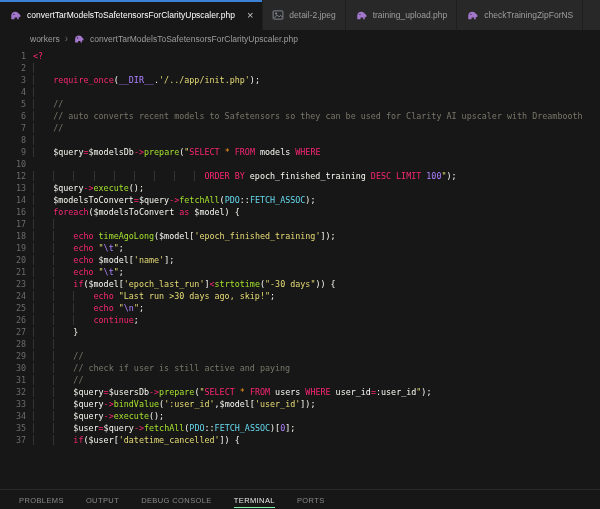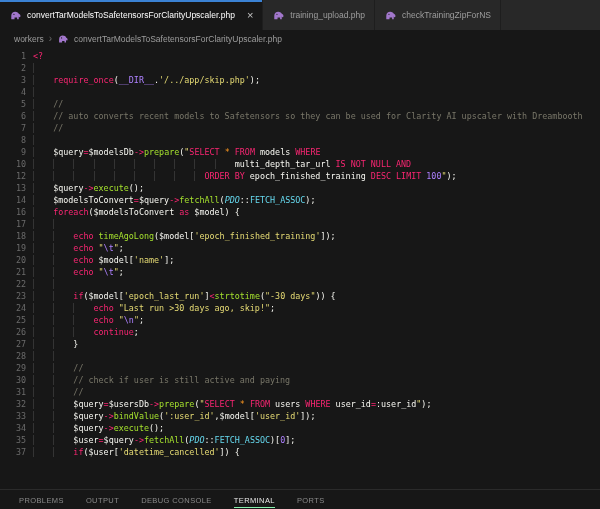--- a/index.html
+++ b/index.html
@@ -9,34 +9,34 @@
   .tabbar{height:30px;background:#282828;display:flex;overflow:hidden;}
   .tab{display:flex;align-items:center;gap:5px;padding:0 9px;border-right:1px solid #1e1e1e;
        font-size:8.5px;color:#9d9d9d;position:relative;flex:none;white-space:nowrap;cursor:pointer;}
   .tab.active{background:#171717;color:#ffffff;}
   .tab.active::before{content:"";position:absolute;top:0;left:0;right:0;height:2px;background:#3b82d4;}
   .tab .close{margin-left:7px;color:#c5c5c5;font-size:11px;line-height:11px;}
   .tabicon{display:inline-flex;align-items:center;}
 
   
   .breadcrumb{height:18px;background:#171717;display:flex;align-items:center;gap:5px;
-              padding-left:14px;font-size:8.5px;color:#9d9d9d;}
+              padding-left:30px;font-size:8.5px;color:#9d9d9d;}
   .breadcrumb .sep{color:#6b6b6b;font-size:10px;line-height:8px;}
 
   
   .editor{height:439px;overflow:hidden;background:#171717;padding-top:2px;}
   .code-line{display:flex;height:12px;line-height:12px;
              font-family:"DejaVu Sans Mono",monospace;font-size:8.4px;white-space:pre;}
   .ln{flex:none;width:26px;text-align:right;color:#6b6b6b;}
   .code-text{white-space:pre;margin-left:7px;}
   .tok-kw{color:#f92672}
   .tok-str{color:#e6db74}
   .tok-fn{color:#a6e22e}
   .tok-num{color:#ae81ff}
-  .tok-cls{color:#66d9ef;font-style:italic}
+  .tok-cls{color:#66d9ef;}
   .tok-const{color:#66d9ef}
   .tok-cmt{color:#797769}
   .tok-pln{color:#f8f8f2}
   .tok-orn{color:#fd971f}
   .tok-ws{background:repeating-linear-gradient(to right,#343434 0 1px,transparent 1px 4ch);}
 
   
   .panelbar{height:21px;border-top:1px solid #2b2b2b;background:#171717;display:flex;
             align-items:stretch;padding-left:8px;}
   .panel-tab{display:flex;align-items:center;padding:0 11px;font-size:7.5px;letter-spacing:.4px;
@@ -53,20 +53,30 @@
   <div class="tabbar">
     <div class="tab active">
       <span class="tabicon">
         <svg width="13" height="13" viewBox="0 0 16 16">
             <path fill="#a277cc" d="M2.8 12.6 V8.2 C2.8 5 5 3.4 7.6 3.4 C10 3.4 11.8 4.6 12.3 6.3 C13.6 6.6 14.2 7.7 14.1 8.9 C14 9.9 13.2 10.2 12.7 10 C12.2 9.8 12 9.4 12 8.8 L12 12.6 H10 V10.6 H6.8 V12.6 Z"></path>
             <circle cx="6.1" cy="6.6" r="0.8" fill="#171717"></circle>
           </svg>
       </span>
       <span class="tablabel">convertTarModelsToSafetensorsForClarityUpscaler.php</span>
       <span class="close">×</span>
+    </div>
+    <div class="tab">
+      <span class="tabicon">
+        <svg width="12" height="12" viewBox="0 0 16 16">
+            <rect x="1.5" y="2.5" width="13" height="11" rx="1" fill="none" stroke="#8a9199" stroke-width="1.2"></rect>
+            <circle cx="5.5" cy="6" r="1.4" fill="#8a9199"></circle>
+            <path d="M3 12 L7 8 L9.5 10.5 L11.5 8.5 L14 11" fill="none" stroke="#8a9199" stroke-width="1.2"></path>
+          </svg>
+      </span>
+      <span class="tablabel">detail-2.jpeg</span>
     </div>
     <div class="tab">
       <span class="tabicon">
         <svg width="13" height="13" viewBox="0 0 16 16">
             <path fill="#a277cc" d="M2.8 12.6 V8.2 C2.8 5 5 3.4 7.6 3.4 C10 3.4 11.8 4.6 12.3 6.3 C13.6 6.6 14.2 7.7 14.1 8.9 C14 9.9 13.2 10.2 12.7 10 C12.2 9.8 12 9.4 12 8.8 L12 12.6 H10 V10.6 H6.8 V12.6 Z"></path>
             <circle cx="6.1" cy="6.6" r="0.8" fill="#282828"></circle>
           </svg>
       </span>
       <span class="tablabel">training_upload.php</span>
     </div>
@@ -89,38 +99,37 @@
           <path fill="#a277cc" d="M2.8 12.6 V8.2 C2.8 5 5 3.4 7.6 3.4 C10 3.4 11.8 4.6 12.3 6.3 C13.6 6.6 14.2 7.7 14.1 8.9 C14 9.9 13.2 10.2 12.7 10 C12.2 9.8 12 9.4 12 8.8 L12 12.6 H10 V10.6 H6.8 V12.6 Z"></path>
           <circle cx="6.1" cy="6.6" r="0.8" fill="#171717"></circle>
         </svg>
     </span>
     <span>convertTarModelsToSafetensorsForClarityUpscaler.php</span>
   </div>
 
   <div class="editor" id="editor">
       <div class="code-line"><span class="ln">1</span><span class="code-text"><span class="tok-kw">&lt;?</span></span></div>
       <div class="code-line"><span class="ln">2</span><span class="code-text"><span class="tok-ws">    </span></span></div>
-      <div class="code-line"><span class="ln">3</span><span class="code-text"><span class="tok-ws">    </span><span class="tok-kw">require_once</span><span class="tok-pln">(</span><span class="tok-num">__DIR__</span><span class="tok-pln">.</span><span class="tok-str">'/../app/skip.php'</span><span class="tok-pln">);</span></span></div>
+      <div class="code-line"><span class="ln">3</span><span class="code-text"><span class="tok-ws">    </span><span class="tok-kw">require_once</span><span class="tok-pln">(</span><span class="tok-num">__DIR__</span><span class="tok-pln">.</span><span class="tok-str">'/../app/init.php'</span><span class="tok-pln">);</span></span></div>
       <div class="code-line"><span class="ln">4</span><span class="code-text"><span class="tok-ws">    </span></span></div>
       <div class="code-line"><span class="ln">5</span><span class="code-text"><span class="tok-ws">    </span><span class="tok-cmt">//</span></span></div>
       <div class="code-line"><span class="ln">6</span><span class="code-text"><span class="tok-ws">    </span><span class="tok-cmt">// auto converts recent models to Safetensors so they can be used for Clarity AI upscaler with Dreambooth</span></span></div>
       <div class="code-line"><span class="ln">7</span><span class="code-text"><span class="tok-ws">    </span><span class="tok-cmt">//</span></span></div>
       <div class="code-line"><span class="ln">8</span><span class="code-text"><span class="tok-ws">    </span></span></div>
       <div class="code-line"><span class="ln">9</span><span class="code-text"><span class="tok-ws">    </span><span class="tok-pln">$query</span><span class="tok-kw">=</span><span class="tok-pln">$modelsDb</span><span class="tok-kw">-&gt;</span><span class="tok-fn">prepare</span><span class="tok-pln">(</span><span class="tok-str">"</span><span class="tok-kw">SELECT</span><span class="tok-pln"> </span><span class="tok-orn">*</span><span class="tok-pln"> </span><span class="tok-kw">FROM</span><span class="tok-pln"> models </span><span class="tok-kw">WHERE</span></span></div>
-      <div class="code-line"><span class="ln">10</span><span class="code-text"><span class="tok-ws">                                        </span><span class="tok-pln">multi_depth_tar_url </span><span class="tok-kw">IS NOT NULL AND</span></span></div>
+      <div class="code-line"><span class="ln">10</span></div>
       <div class="code-line"><span class="ln">12</span><span class="code-text"><span class="tok-ws">                                  </span><span class="tok-kw">ORDER BY</span><span class="tok-pln"> epoch_finished_training </span><span class="tok-kw">DESC LIMIT</span><span class="tok-pln"> </span><span class="tok-num">100</span><span class="tok-str">"</span><span class="tok-pln">);</span></span></div>
       <div class="code-line"><span class="ln">13</span><span class="code-text"><span class="tok-ws">    </span><span class="tok-pln">$query</span><span class="tok-kw">-&gt;</span><span class="tok-fn">execute</span><span class="tok-pln">();</span></span></div>
       <div class="code-line"><span class="ln">14</span><span class="code-text"><span class="tok-ws">    </span><span class="tok-pln">$modelsToConvert</span><span class="tok-kw">=</span><span class="tok-pln">$query</span><span class="tok-kw">-&gt;</span><span class="tok-fn">fetchAll</span><span class="tok-pln">(</span><span class="tok-cls">PDO</span><span class="tok-pln">::</span><span class="tok-const">FETCH_ASSOC</span><span class="tok-pln">);</span></span></div>
       <div class="code-line"><span class="ln">16</span><span class="code-text"><span class="tok-ws">    </span><span class="tok-kw">foreach</span><span class="tok-pln">($modelsToConvert </span><span class="tok-kw">as</span><span class="tok-pln"> $model) {</span></span></div>
       <div class="code-line"><span class="ln">17</span><span class="code-text"><span class="tok-ws">        </span></span></div>
       <div class="code-line"><span class="ln">18</span><span class="code-text"><span class="tok-ws">        </span><span class="tok-kw">echo</span><span class="tok-pln"> </span><span class="tok-fn">timeAgoLong</span><span class="tok-pln">($model[</span><span class="tok-str">'epoch_finished_training'</span><span class="tok-pln">]);</span></span></div>
       <div class="code-line"><span class="ln">19</span><span class="code-text"><span class="tok-ws">        </span><span class="tok-kw">echo</span><span class="tok-pln"> </span><span class="tok-str">"</span><span class="tok-num">\t</span><span class="tok-str">"</span><span class="tok-pln">;</span></span></div>
       <div class="code-line"><span class="ln">20</span><span class="code-text"><span class="tok-ws">        </span><span class="tok-kw">echo</span><span class="tok-pln"> $model[</span><span class="tok-str">'name'</span><span class="tok-pln">];</span></span></div>
       <div class="code-line"><span class="ln">21</span><span class="code-text"><span class="tok-ws">        </span><span class="tok-kw">echo</span><span class="tok-pln"> </span><span class="tok-str">"</span><span class="tok-num">\t</span><span class="tok-str">"</span><span class="tok-pln">;</span></span></div>
-      <div class="code-line"><span class="ln">22</span><span class="code-text"><span class="tok-ws">        </span></span></div>
       <div class="code-line"><span class="ln">23</span><span class="code-text"><span class="tok-ws">        </span><span class="tok-kw">if</span><span class="tok-pln">($model[</span><span class="tok-str">'epoch_last_run'</span><span class="tok-pln">]</span><span class="tok-kw">&lt;</span><span class="tok-fn">strtotime</span><span class="tok-pln">(</span><span class="tok-str">"-30 days"</span><span class="tok-pln">)) {</span></span></div>
       <div class="code-line"><span class="ln">24</span><span class="code-text"><span class="tok-ws">            </span><span class="tok-kw">echo</span><span class="tok-pln"> </span><span class="tok-str">"Last run &gt;30 days ago, skip!"</span><span class="tok-pln">;</span></span></div>
       <div class="code-line"><span class="ln">25</span><span class="code-text"><span class="tok-ws">            </span><span class="tok-kw">echo</span><span class="tok-pln"> </span><span class="tok-str">"</span><span class="tok-num">\n</span><span class="tok-str">"</span><span class="tok-pln">;</span></span></div>
       <div class="code-line"><span class="ln">26</span><span class="code-text"><span class="tok-ws">            </span><span class="tok-kw">continue</span><span class="tok-pln">;</span></span></div>
       <div class="code-line"><span class="ln">27</span><span class="code-text"><span class="tok-ws">        </span><span class="tok-pln">}</span></span></div>
       <div class="code-line"><span class="ln">28</span><span class="code-text"><span class="tok-ws">        </span></span></div>
       <div class="code-line"><span class="ln">29</span><span class="code-text"><span class="tok-ws">        </span><span class="tok-cmt">//</span></span></div>
       <div class="code-line"><span class="ln">30</span><span class="code-text"><span class="tok-ws">        </span><span class="tok-cmt">// check if user is still active and paying</span></span></div>
       <div class="code-line"><span class="ln">31</span><span class="code-text"><span class="tok-ws">        </span><span class="tok-cmt">//</span></span></div>
       <div class="code-line"><span class="ln">32</span><span class="code-text"><span class="tok-ws">        </span><span class="tok-pln">$query</span><span class="tok-kw">=</span><span class="tok-pln">$usersDb</span><span class="tok-kw">-&gt;</span><span class="tok-fn">prepare</span><span class="tok-pln">(</span><span class="tok-str">"</span><span class="tok-kw">SELECT</span><span class="tok-pln"> </span><span class="tok-orn">*</span><span class="tok-pln"> </span><span class="tok-kw">FROM</span><span class="tok-pln"> users </span><span class="tok-kw">WHERE</span><span class="tok-pln"> user_id</span><span class="tok-kw">=</span><span class="tok-pln">:user_id</span><span class="tok-str">"</span><span class="tok-pln">);</span></span></div>

